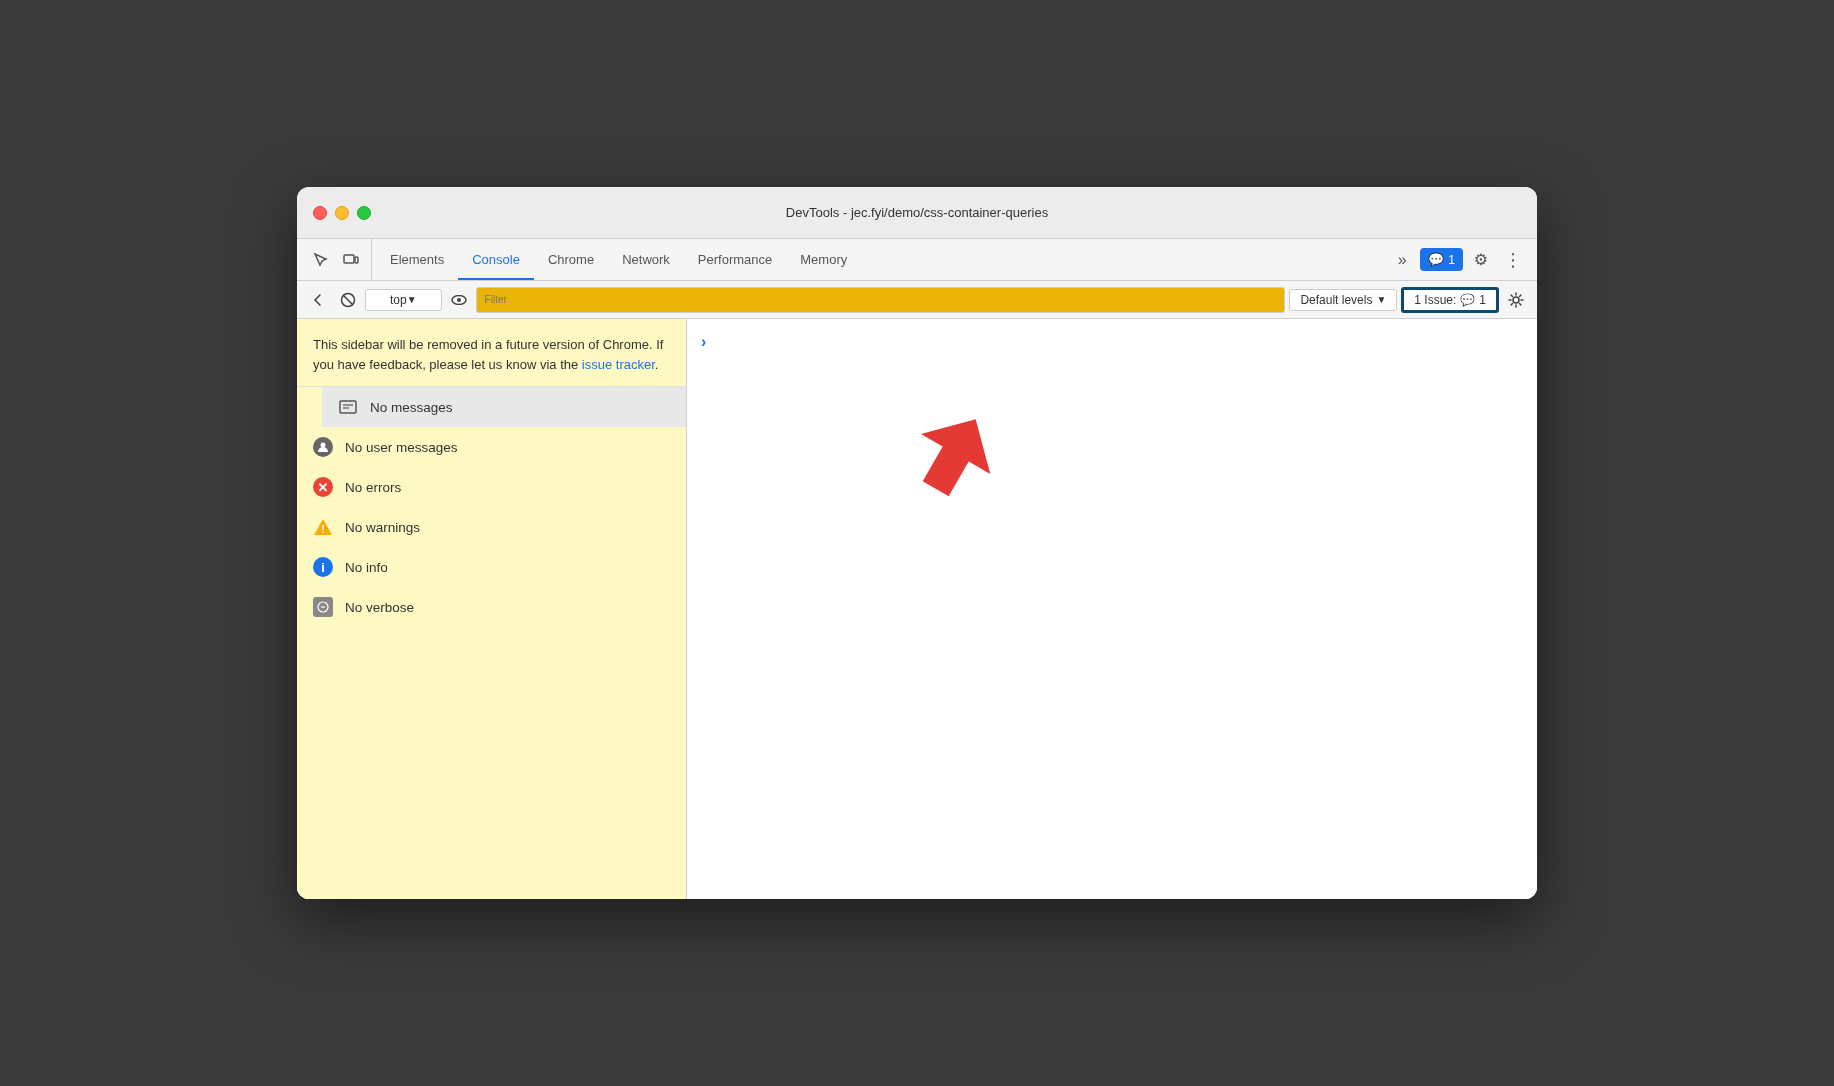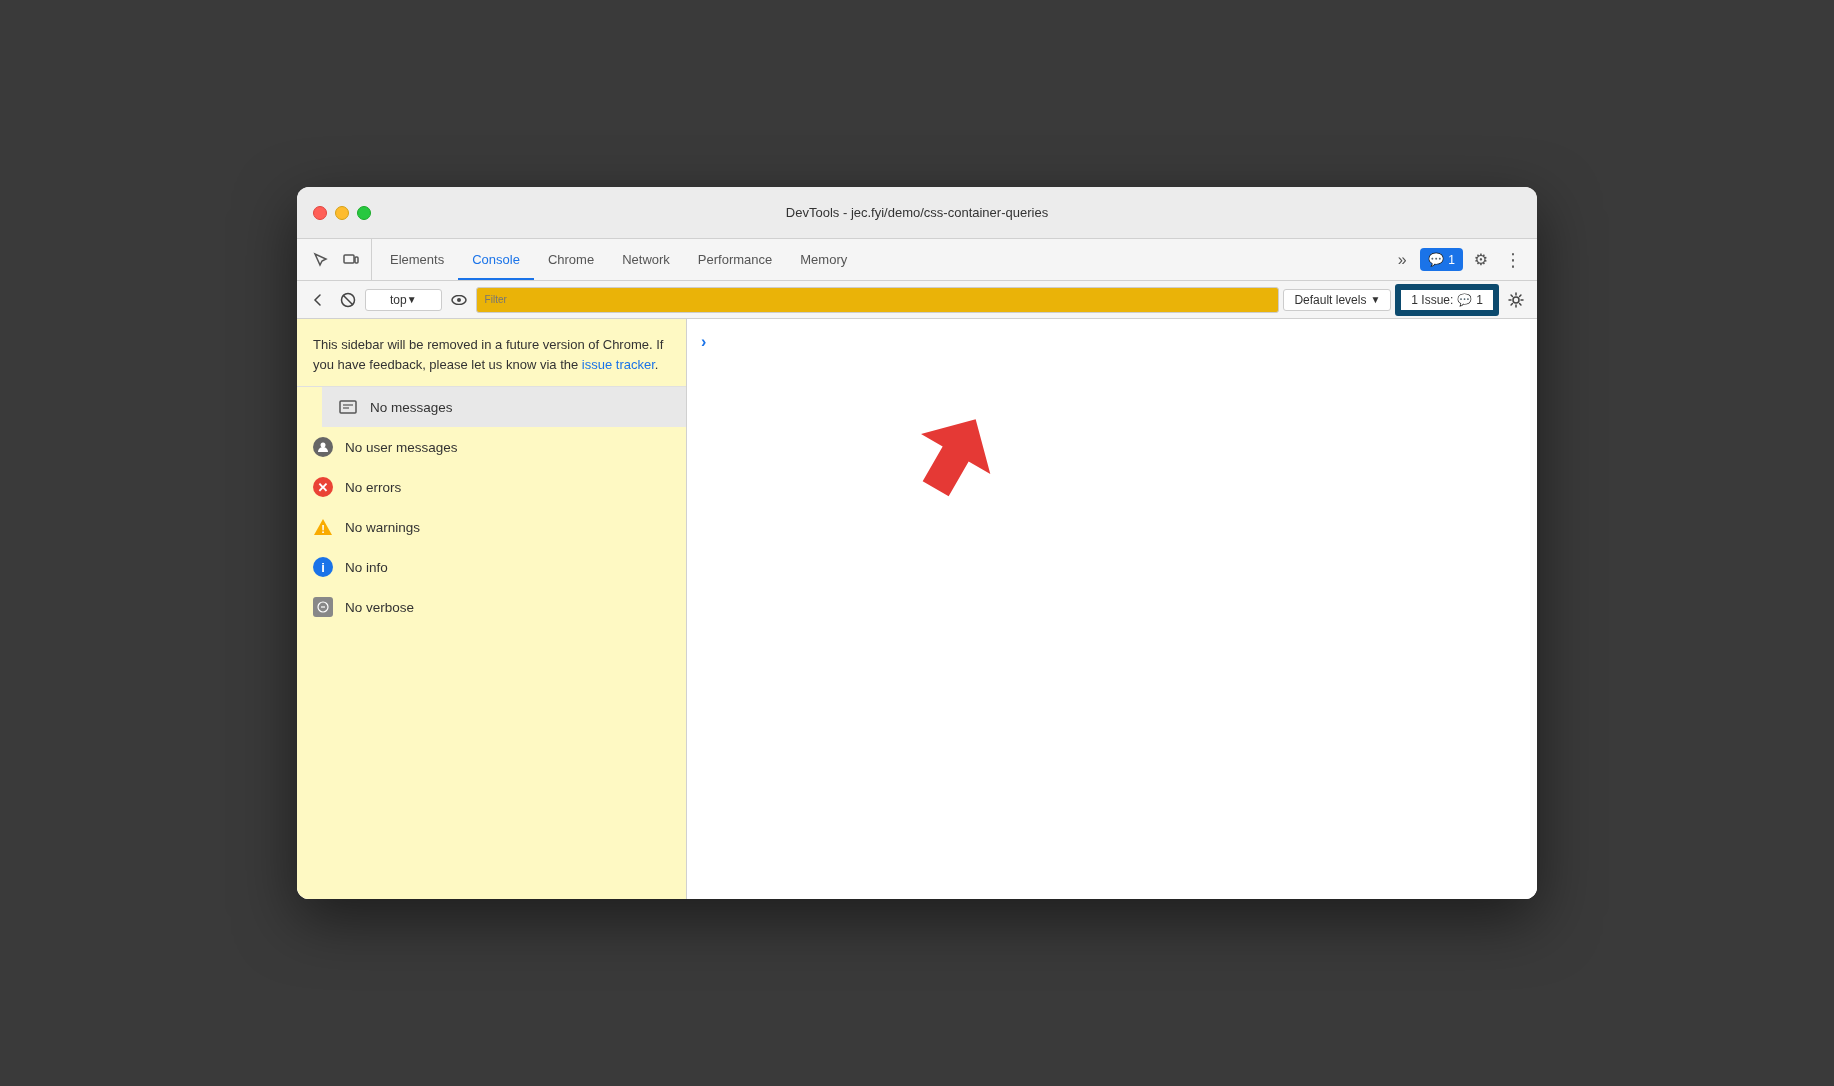--- a/index.html
+++ b/index.html
@@ -183,21 +183,21 @@
       color: #333;
       background: white;
       cursor: pointer;
       white-space: nowrap;
     }
     .issues-badge {
       display: flex;
       align-items: center;
       gap: 4px;
       padding: 3px 10px;
-      border: 6px solid #0c4a6e;
+      border: 3px solid #0c4a6e;
       border-radius: 3px;
       font-size: 12px;
       color: #333;
       background: white;
       cursor: pointer;
       white-space: nowrap;
     }
     
     .main-content {
       display: flex;

